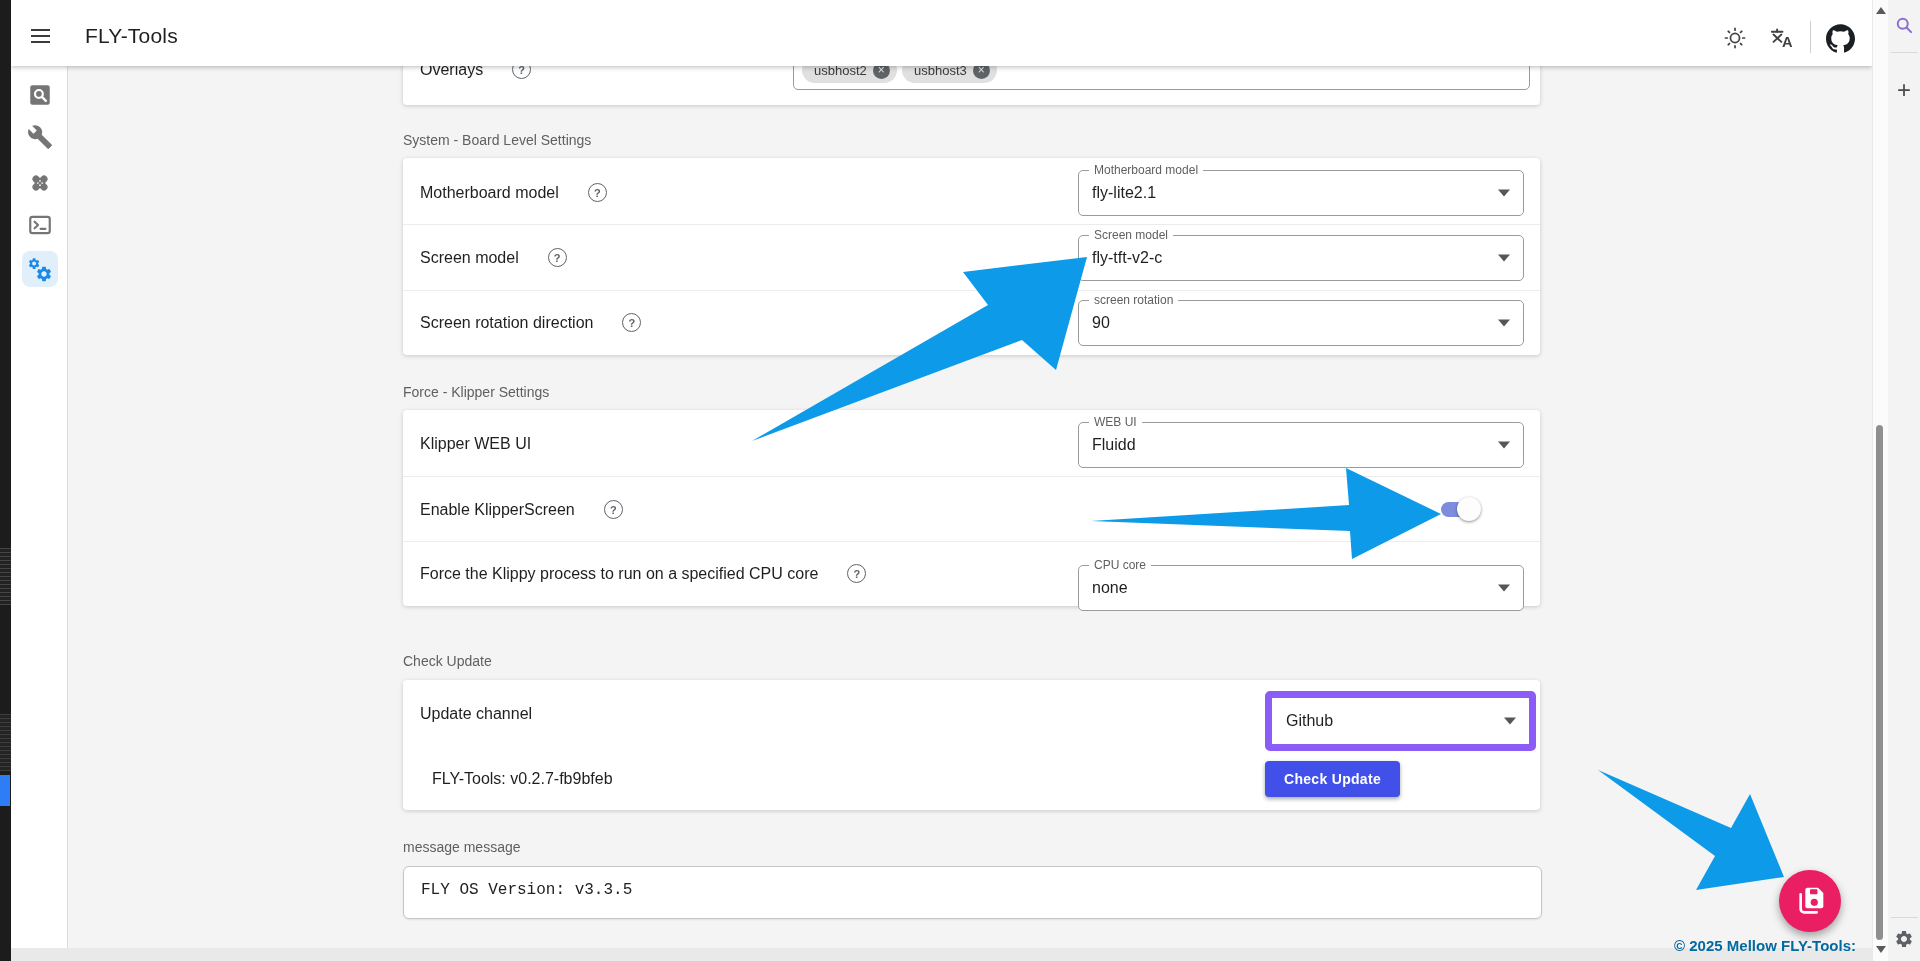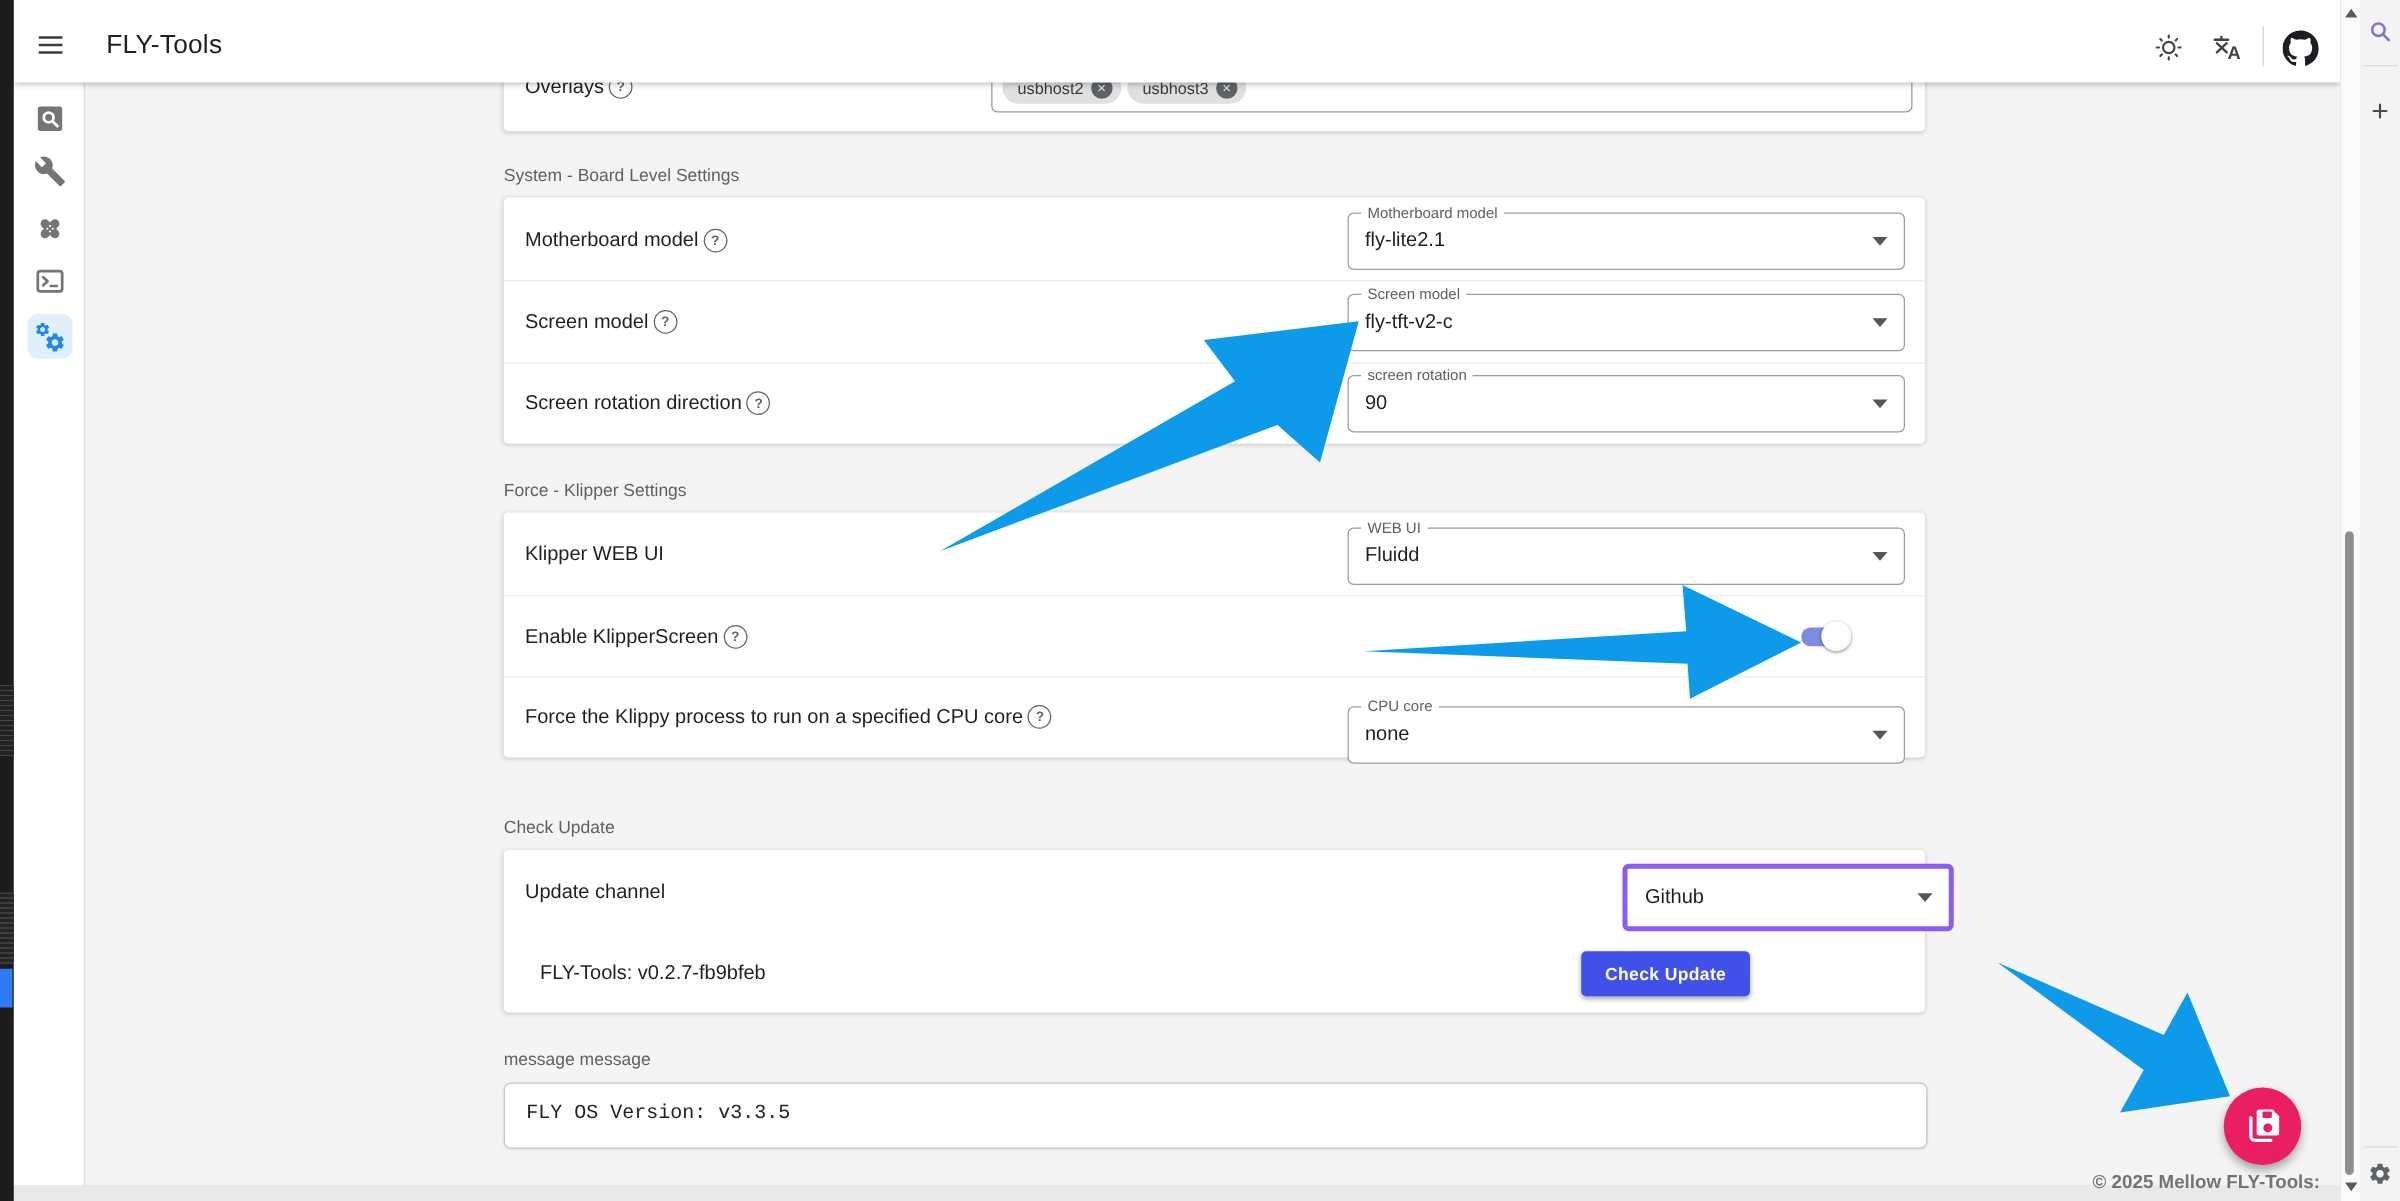--- a/index.html
+++ b/index.html
@@ -24,40 +24,40 @@
   #icon-github{left:1824px;}
   
   #sidebar{left:11px;top:66px;width:56px;height:882px;background:#fff;border-right:1px solid #dcdcdc;z-index:20;}
   .side-item{left:22px;width:36px;height:36px;border-radius:8px;display:flex;align-items:center;justify-content:center;cursor:pointer;}
   .side-item.active{background:#e1effa;}
   
   .section-h{left:403px;font-size:14px;color:#5f5f5f;}
   
   .card{left:403px;width:1137px;background:#fff;border-radius:4px;box-shadow:0 1px 4px rgba(0,0,0,.18);}
   .hdiv{left:403px;width:1137px;height:1px;background:#ececec;}
-  .row-label{font-size:16px;color:#1f1f1f;display:flex;align-items:center;gap:4px;white-space:nowrap;}
+  .row-label{font-size:16px;color:#1f1f1f;display:flex;align-items:center;gap:29px;white-space:nowrap;}
   .help{width:17px;height:17px;border:1.5px solid #5f6368;border-radius:50%;font-size:11px;font-weight:bold;color:#5f6368;display:inline-flex;align-items:center;justify-content:center;cursor:pointer;flex:0 0 auto;}
   
   .mselect{width:444px;height:44px;border:1px solid #9b9b9b;border-radius:5px;background:#fff;cursor:pointer;}
   .mselect .flabel{position:absolute;top:-7px;left:10px;background:#fff;padding:0 5px;font-size:12px;color:#5f5f5f;line-height:13px;}
   .mselect .val{position:absolute;left:13px;top:50%;transform:translateY(-50%);font-size:16px;color:#1f1f1f;}
   .caret{position:absolute;right:13px;top:50%;transform:translateY(-50%);width:0;height:0;border-left:6px solid transparent;border-right:6px solid transparent;border-top:7px solid #565656;}
   
   .chip{position:absolute;height:26px;background:#e0e0e0;border-radius:14px;display:flex;align-items:center;padding:0 7px 0 12px;gap:6px;z-index:5;}
   .chip .ctext{font-size:13px;color:#3a3a3a;}
   .chipx{width:17px;height:17px;border-radius:50%;background:#5f6368;color:#e8e8e8;font-size:12px;line-height:16px;text-align:center;cursor:pointer;}
   
   #switch{left:1441px;top:502px;width:37px;height:15px;border-radius:8px;background:#7e8ce0;cursor:pointer;}
   #switch-thumb{left:1457px;top:497px;width:24px;height:24px;border-radius:50%;background:#fdfdfd;box-shadow:0 1px 3px rgba(0,0,0,.45);}
   
   #check-update-btn{left:1265px;top:761px;width:135px;height:36px;background:#4150e8;border-radius:4px;box-shadow:0 2px 4px rgba(0,0,0,.35);color:#fff;font-size:14px;font-weight:bold;display:flex;align-items:center;justify-content:center;letter-spacing:.3px;cursor:pointer;border:none;}
   
   #message-bar{left:403px;top:866px;width:1137px;height:51px;background:#fff;border:1px solid #c6c6c6;border-radius:6px;box-shadow:0 1px 2px rgba(0,0,0,.08);}
   #message-text{left:421px;top:881px;font-size:16px;color:#222;font-family:Liberation Mono, monospace;}
-  #footer-text{top:937px;left:1500px;width:356px;text-align:right;font-size:15px;font-weight:bold;color:#737373;}
+  #footer-text{top:937px;left:1500px;width:356px;text-align:right;font-size:15px;font-weight:bold;color:#0369a1;}
   
   #fab{left:1779px;top:870px;width:62px;height:62px;border-radius:50%;background:#e91e63;box-shadow:0 4px 8px rgba(0,0,0,.35);display:flex;align-items:center;justify-content:center;cursor:pointer;z-index:55;}
   
   #scrollbar{left:1872px;top:0;width:16px;height:961px;background:#fbfbfb;border-left:1px solid #eaeaea;z-index:40;}
   #sb-up{left:1876px;top:7px;width:0;height:0;border-left:5px solid transparent;border-right:5px solid transparent;border-bottom:7px solid #5a5a5a;z-index:41;}
   #sb-thumb{left:1876px;top:425px;width:7px;height:515px;background:#8f8f8f;border-radius:4px;z-index:41;cursor:pointer;}
   #sb-down{left:1876px;top:946px;width:0;height:0;border-left:5px solid transparent;border-right:5px solid transparent;border-top:7px solid #5a5a5a;z-index:41;}
   
   #rail{left:1888px;top:0;width:32px;height:961px;background:#f3f3f3;z-index:40;}
   .rail-div{left:1891px;width:27px;height:1px;background:#d9d9d9;z-index:41;}
@@ -158,21 +158,21 @@
   <span class="flabel">CPU core</span>
   <span class="val">none</span>
   <span class="caret"></span>
 </div>
 
 <div class="abs section-h" style="top:653px;">Check Update</div>
 <div class="abs card" style="top:680px;height:130px;"></div>
 <div class="abs row-label" style="left:420px;top:705px;">
   <span>Update channel</span>
 </div>
-<div class="abs" style="left:1298px;top:691px;width:257px;height:46px;border:4px solid #8b5cf6;border-radius:5px;background:#fff;cursor:pointer;">
+<div class="abs" style="left:1265px;top:691px;width:257px;height:46px;border:7px solid #8b5cf6;border-radius:5px;background:#fff;cursor:pointer;">
   <span class="val" style="position:absolute;left:14px;top:50%;transform:translateY(-50%);font-size:16px;color:#1f1f1f;">Github</span>
   <span class="caret"></span>
 </div>
 <div class="abs row-label" style="left:420px;top:770px;margin-left:12px;">
   <span>FLY-Tools: v0.2.7-fb9bfeb</span>
 </div>
 <button class="abs" id="check-update-btn">Check Update</button>
 
 <div class="abs section-h" style="top:839px;">message message</div>
 <div class="abs" id="message-bar"></div>

